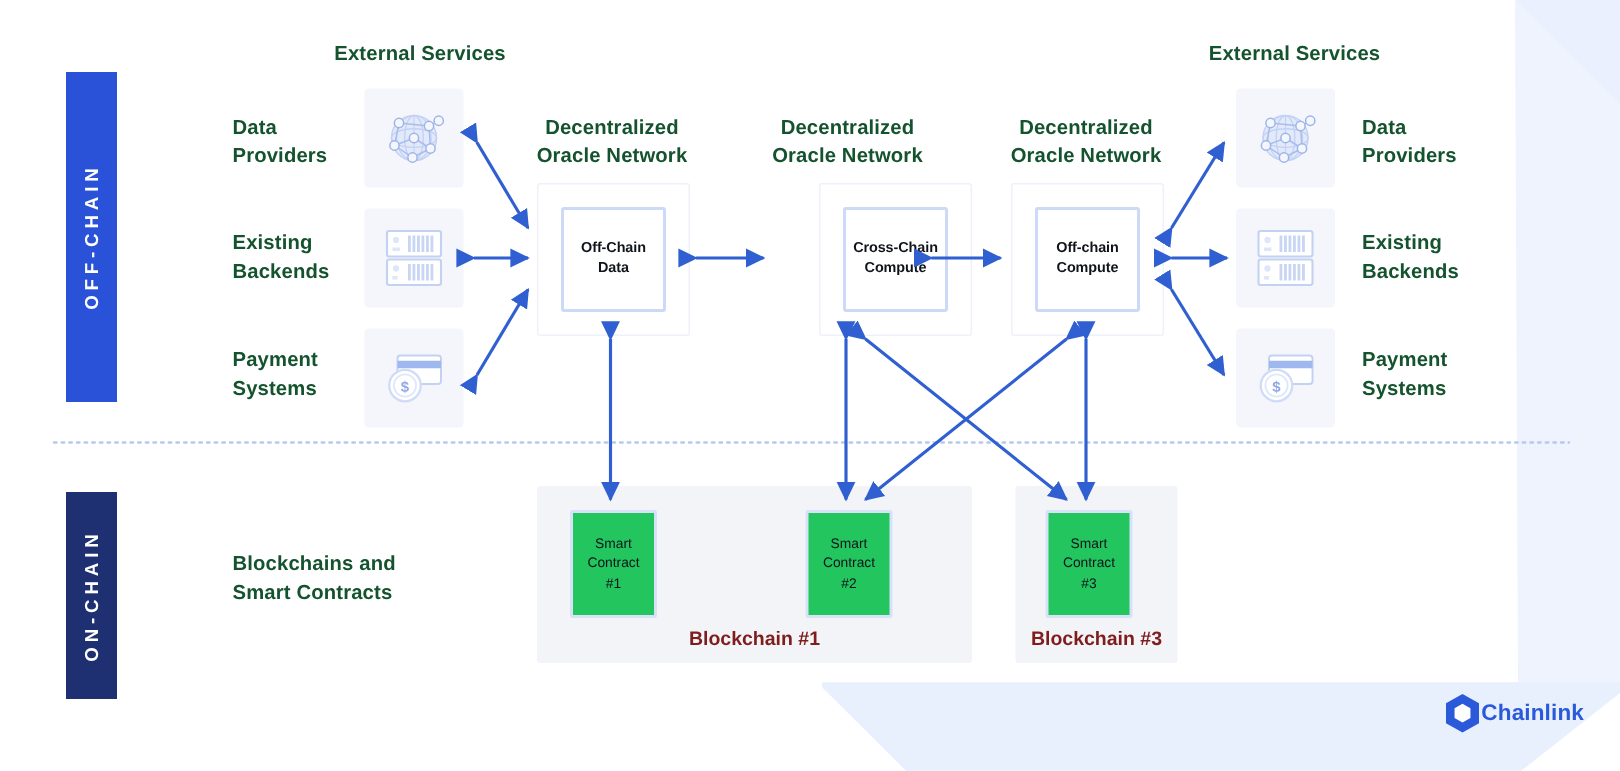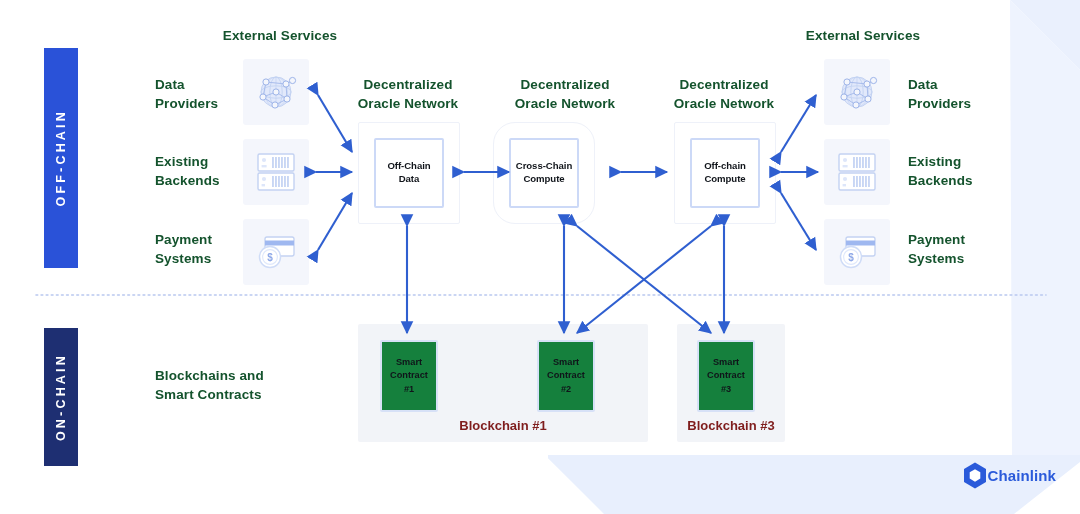--- a/index.html
+++ b/index.html
@@ -85,27 +85,27 @@
   }
   .chain-label{
     position:absolute;
     bottom:9px;left:0;right:0;
     text-align:center;
     font-size:13px;font-weight:700;color:#7f1d1d;
   }
   .sc-box{
     position:absolute;
     width:54px;height:68px;
-    background:#15803d;
+    background:#22c55e;
     border:2px solid #d7e1f7;
     border-radius:2px;
     z-index:3;
     display:flex;align-items:center;justify-content:center;
     text-align:center;
-    font-size:9.2px;font-weight:700;color:#10141a;
+    font-size:9.2px;font-weight:400;color:#10141a;
     line-height:1.45;
   }
 
   
   #wires{position:absolute;left:0;top:0;width:1080px;height:514px;z-index:5;pointer-events:none;}
 
   
   #logo{
     position:absolute;right:24px;bottom:24px;
     display:flex;align-items:center;gap:0;z-index:6;
@@ -315,21 +315,21 @@
       <rect x="12" y="10.5" width="29" height="5" fill="#9fb8f0"></rect>
       <circle cx="17" cy="27" r="10.5" fill="#ffffff" stroke="#cfdcf7" stroke-width="1.5"></circle>
       <circle cx="17" cy="27" r="7.4" fill="#ffffff" stroke="#dfe8fb" stroke-width="1.2"></circle>
       <text x="17" y="31" text-anchor="middle" font-family="Liberation Sans, sans-serif" font-size="10" font-weight="700" fill="#8fa9e8">$</text>
     </svg>
   </div>
 
   <div class="don-box" style="left:358px;top:122px;">
     <div class="don-inner">Off-Chain<br>Data</div>
   </div>
-  <div class="don-box" style="left:493px;top:122px;border-radius:22px;">
+  <div class="don-box" style="left:546px;top:122px;">
     <div class="don-inner">Cross-Chain<br>Compute</div>
   </div>
   <div class="don-box" style="left:674px;top:122px;">
     <div class="don-inner">Off-chain<br>Compute</div>
   </div>
 
   <div class="chain-box" style="left:358px;top:324px;width:290px;height:118px;">
     <div class="chain-label">Blockchain #1</div>
   </div>
   <div class="chain-box" style="left:677px;top:324px;width:108px;height:118px;">

